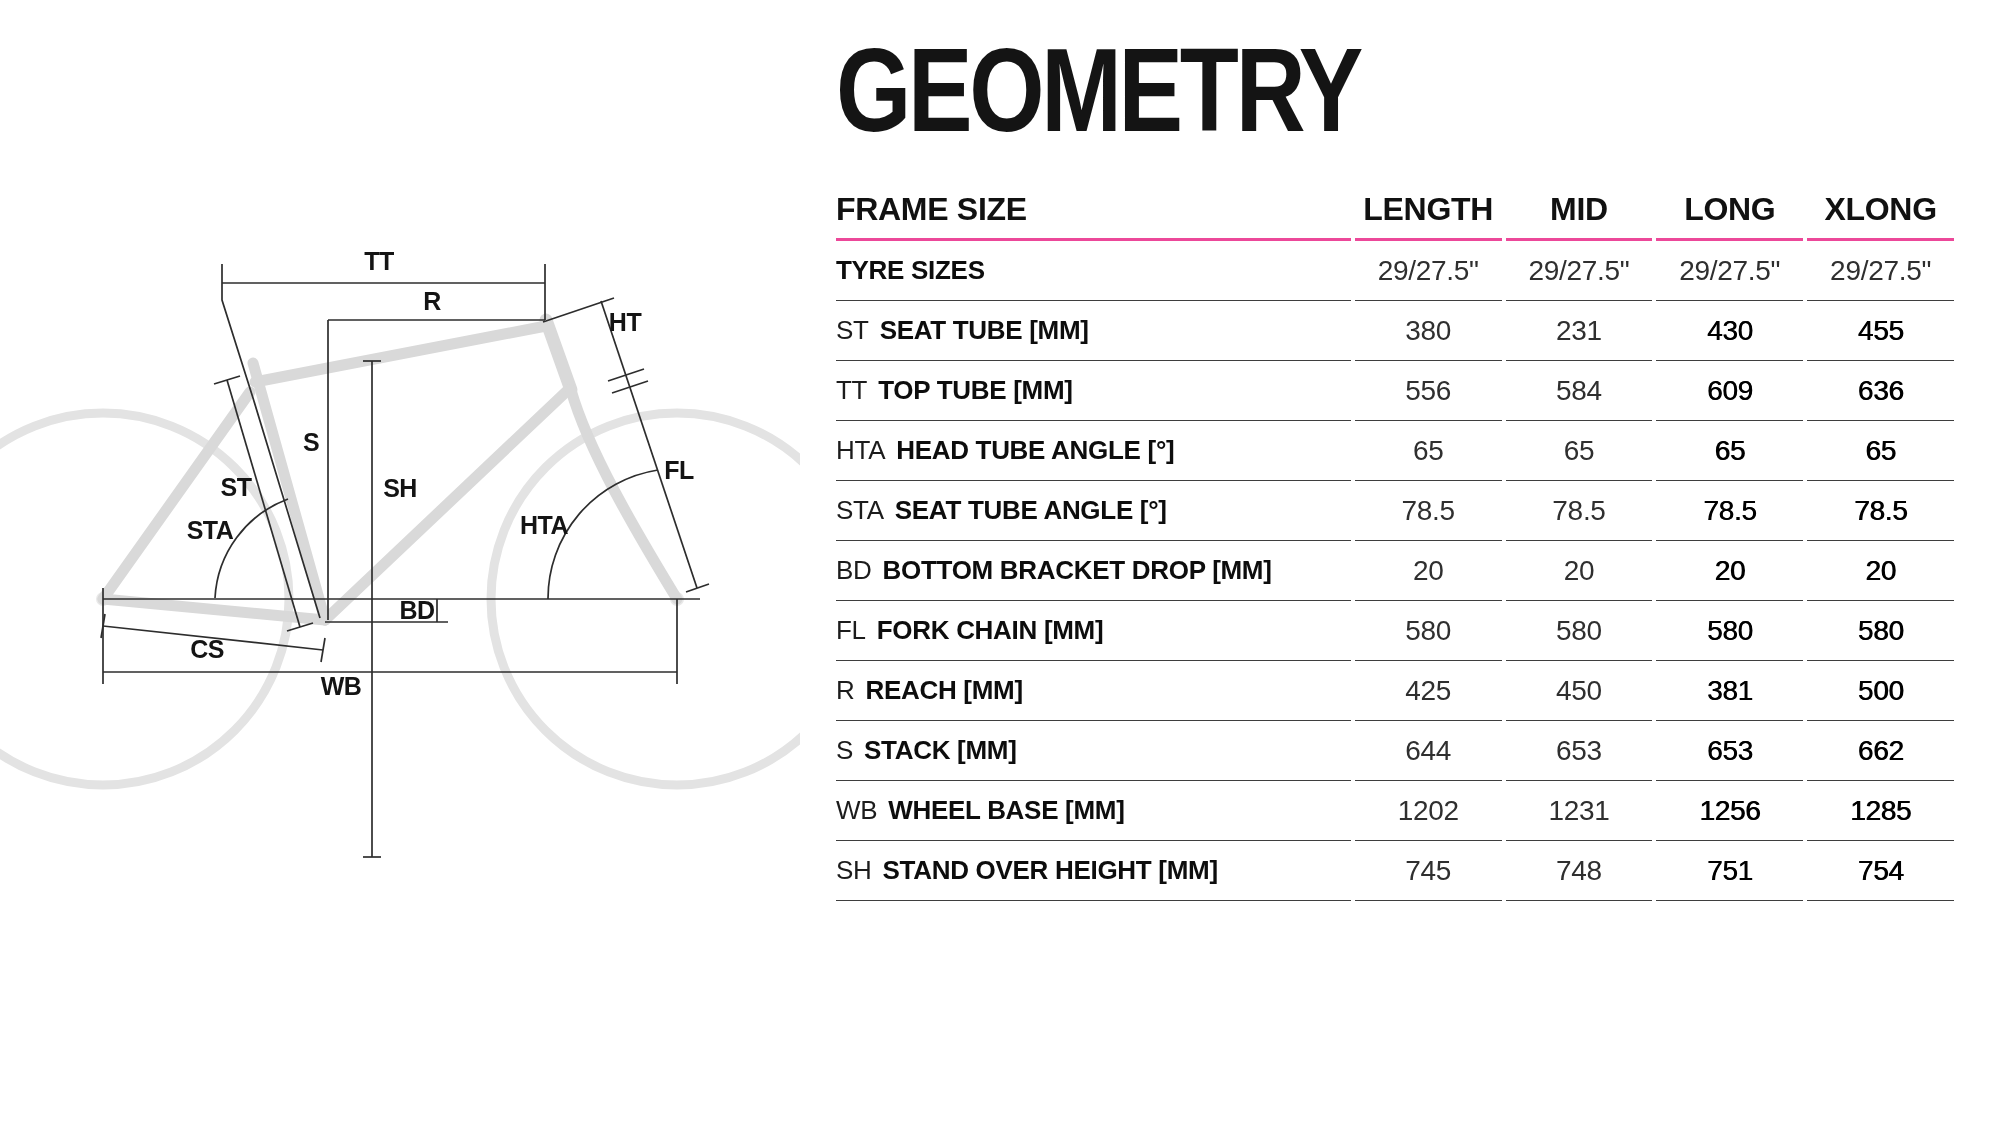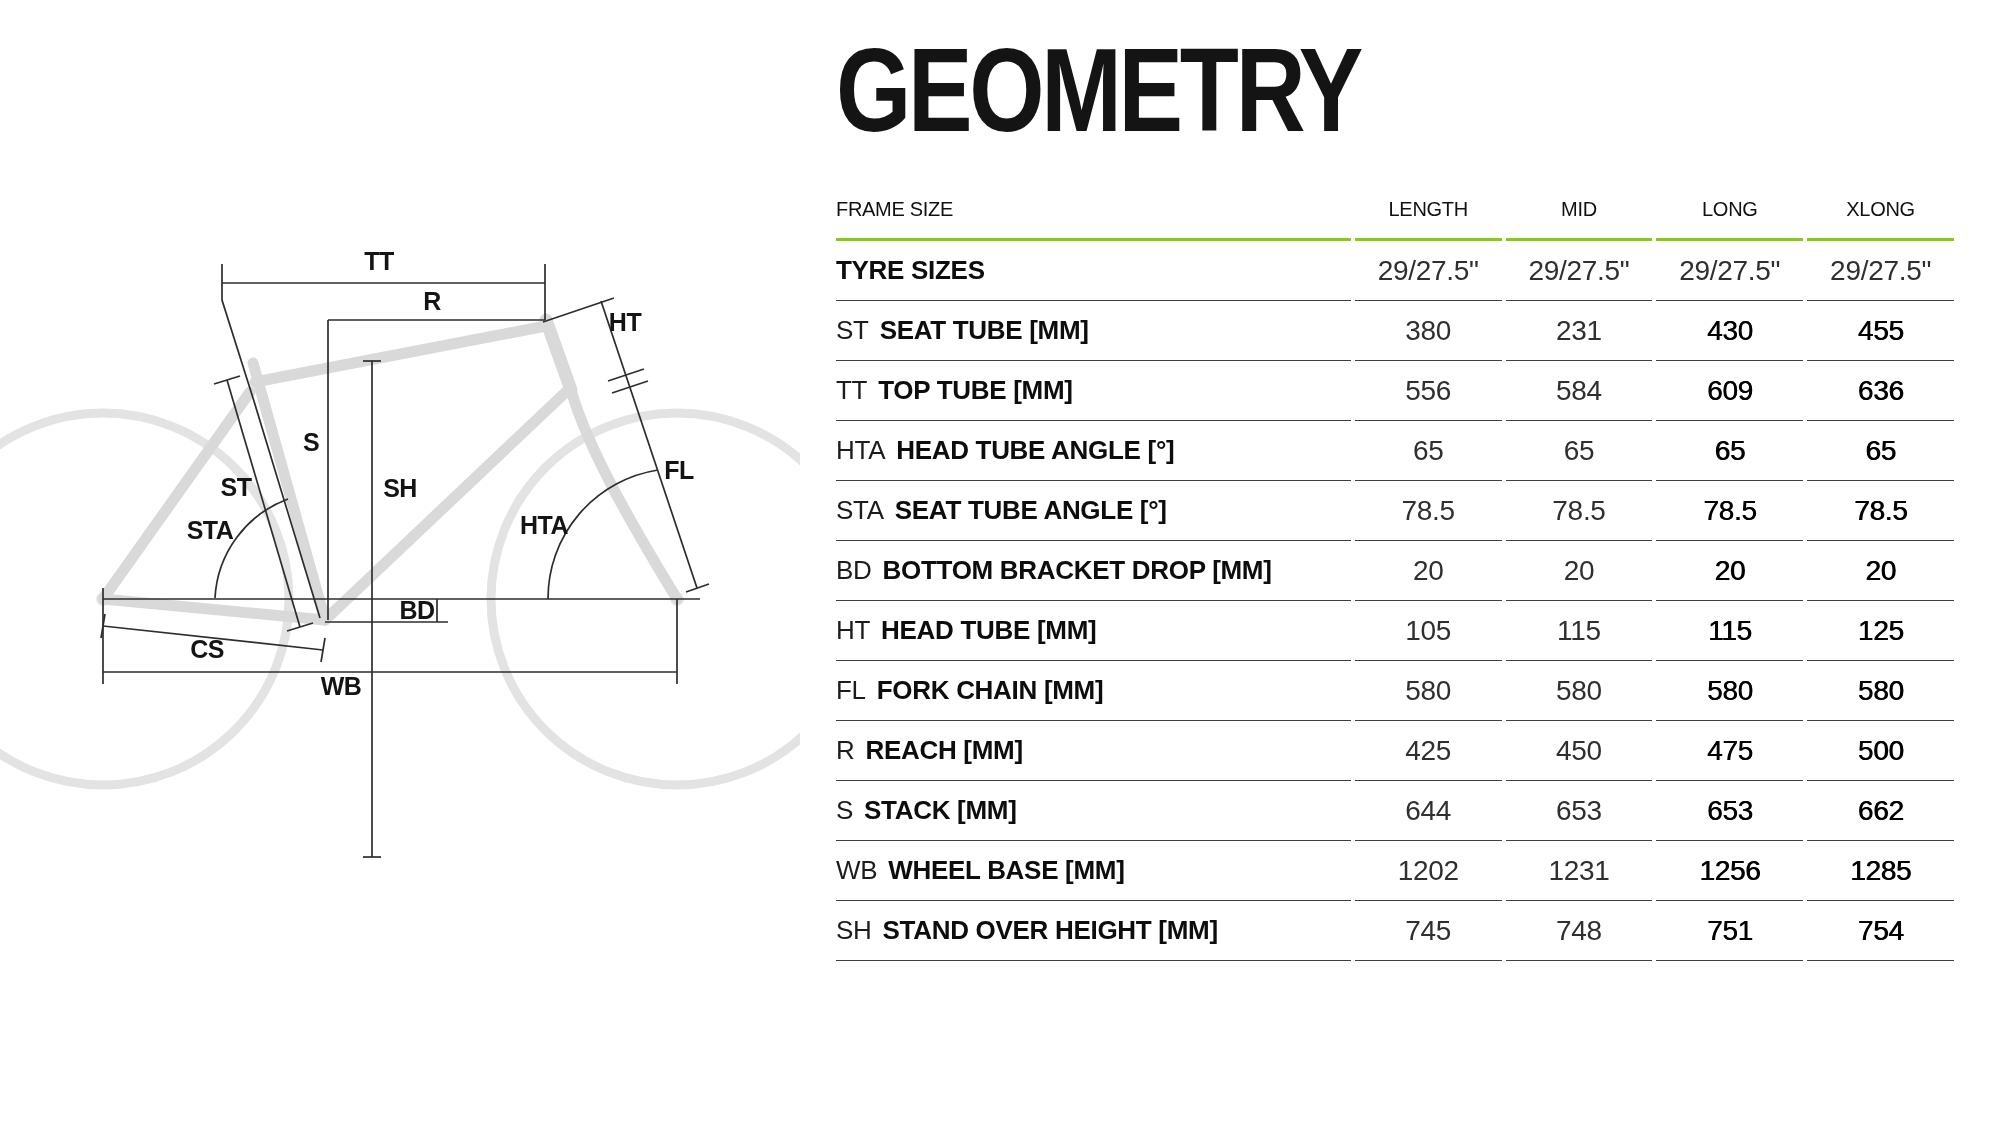--- a/index.html
+++ b/index.html
@@ -8,22 +8,22 @@
   
   .title{position:absolute;left:836px;top:22px;font-size:118px;font-weight:700;
          letter-spacing:-4px;transform:scaleX(.82);transform-origin:left top;
          white-space:nowrap;color:#141414;}
   
   .geo-table{position:absolute;left:832px;top:180px;width:1126px;
              border-collapse:separate;border-spacing:4px 0;table-layout:fixed;}
   .geo-table th,.geo-table td{padding:0;vertical-align:middle;}
   .geo-table .col-label{width:505px;text-align:left;}
   .geo-table .col-val{width:144px;text-align:center;}
-  .geo-table thead th{height:58px;font-size:20px;font-weight:400;letter-spacing:-.3px;
-                      border-bottom:3px solid #84cc16;}
+  .geo-table thead th{height:58px;font-size:32px;font-weight:700;letter-spacing:-.3px;
+                      border-bottom:3px solid #ec4899;}
   .geo-table tbody td{height:59px;border-bottom:1.5px solid #3e3e3e;}
   .row-label{font-size:26px;letter-spacing:-.3px;white-space:nowrap;margin-top:48px;}
   .row-label .abbr{font-weight:400;color:#1c1c1c;}
   .row-label .abbr:not(:empty){margin-right:11px;}
   .row-label .name{font-weight:700;color:#0d0d0d;}
   .cell-val{font-size:28px;font-weight:400;letter-spacing:-.3px;color:#2f2f2f;}
   .cell-val.em{color:#000;text-shadow:.7px 0 0 currentColor;text-align:center;}
   
   .diagram{position:absolute;left:0;top:0;}
   .dim{stroke:#2d2d2d;stroke-width:1.7;fill:none;}
@@ -179,31 +179,20 @@
       <span class="row-label">
         <span class="abbr">BD</span><span class="name">BOTTOM BRACKET DROP [MM]</span>
       </span>
     </td>
     <td class="col-val"><span class="cell-val">20</span></td>
     <td class="col-val"><span class="cell-val">20</span></td>
     <td class="col-val"><span class="cell-val em">20</span></td>
     <td class="col-val"><span class="cell-val em">20</span></td>
   </tr>
 
-  <tr>
-    <td class="col-label">
-      <span class="row-label">
-        <span class="abbr">HT</span><span class="name">HEAD TUBE [MM]</span>
-      </span>
-    </td>
-    <td class="col-val"><span class="cell-val">105</span></td>
-    <td class="col-val"><span class="cell-val">115</span></td>
-    <td class="col-val"><span class="cell-val em">115</span></td>
-    <td class="col-val"><span class="cell-val em">125</span></td>
-  </tr>
 
   <tr>
     <td class="col-label">
       <span class="row-label">
         <span class="abbr">FL</span><span class="name">FORK CHAIN [MM]</span>
       </span>
     </td>
     <td class="col-val"><span class="cell-val">580</span></td>
     <td class="col-val"><span class="cell-val">580</span></td>
     <td class="col-val"><span class="cell-val em">580</span></td>
@@ -211,21 +200,21 @@
   </tr>
 
   <tr>
     <td class="col-label">
       <span class="row-label">
         <span class="abbr">R</span><span class="name">REACH [MM]</span>
       </span>
     </td>
     <td class="col-val"><span class="cell-val">425</span></td>
     <td class="col-val"><span class="cell-val">450</span></td>
-    <td class="col-val"><span class="cell-val em">475</span></td>
+    <td class="col-val"><span class="cell-val em">381</span></td>
     <td class="col-val"><span class="cell-val em">500</span></td>
   </tr>
 
   <tr>
     <td class="col-label">
       <span class="row-label">
         <span class="abbr">S</span><span class="name">STACK [MM]</span>
       </span>
     </td>
     <td class="col-val"><span class="cell-val">644</span></td>

